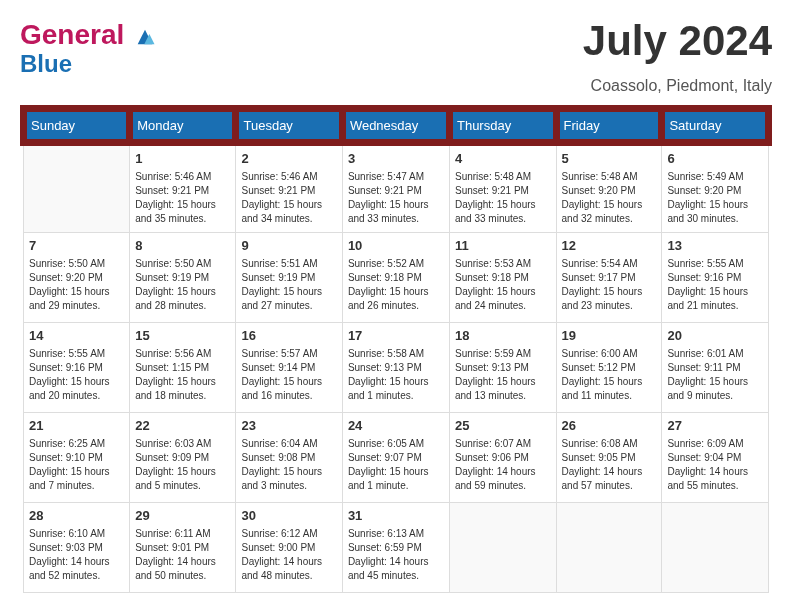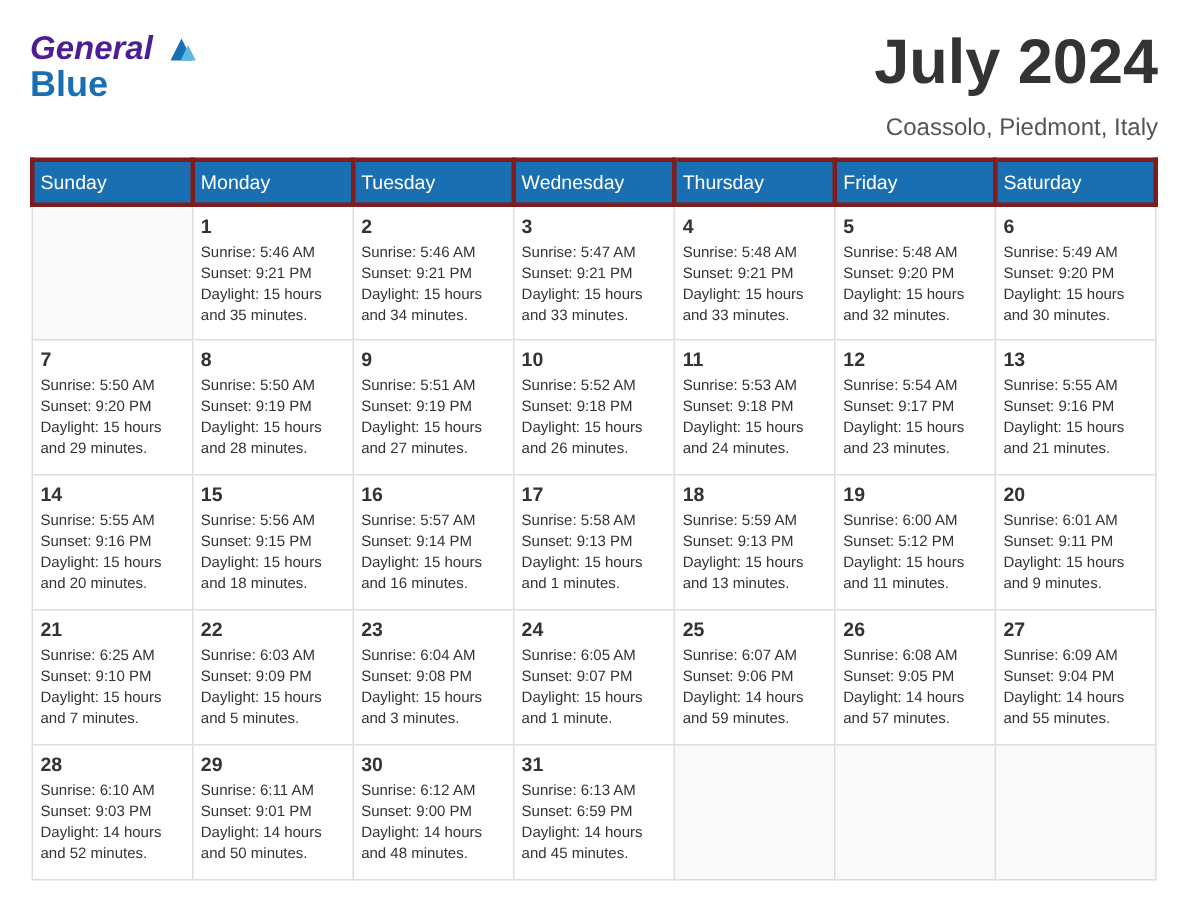--- a/index.html
+++ b/index.html
@@ -40,21 +40,21 @@
       border-collapse: collapse;
       font-size: 11px;
     }
     .calendar th {
       background-color: #1a6fb3;
       color: #fff;
       padding: 6px 4px;
       text-align: left;
       font-size: 13px;
       font-weight: normal;
-      border: 3px solid #7f1d1d;
+      border: 7px solid #7f1d1d;
     }
     .calendar td {
       border: 1px solid #ddd;
       vertical-align: top;
       padding: 4px 5px;
       width: 108px;
       height: 90px;
       color: #333;
       line-height: 1.4;
     }
@@ -69,21 +69,21 @@
     }
     .empty { background: #f9f9f9; }
   </style>
 </head>
 <body>
 
 <div class="header">
   <div class="logo">
   <div style="display:flex; align-items:center;">
     <div>
-      <div style="font-size:22px; font-weight:bold; color:#4c1d95; line-height:1.1;font-style:italic;">General
+      <div style="font-size:28px; font-weight:bold; color:#be185d; line-height:1.1;">General
         <svg width="22" height="18" viewBox="0 0 30 24" style="vertical-align:middle; margin-left:2px;">
           <polygon points="5,22 15,2 25,22" fill="#1a6fb3"></polygon>
           <polygon points="14,22 21,8 28,22" fill="#5bb8e0"></polygon>
         </svg>
       </div>
       <div style="font-size:24px; font-weight:bold; color:#1a6fb3; line-height:1.1;">Blue</div>
     </div>
   </div>
 </div>
   <div class="title-area">
@@ -205,21 +205,21 @@
         <td>
           <div class="day-num">14</div>
           <div class="day-info">Sunrise: 5:55 AM</div>
           <div class="day-info">Sunset: 9:16 PM</div>
           <div class="day-info">Daylight: 15 hours</div>
           <div class="day-info">and 20 minutes.</div>
         </td>
         <td>
           <div class="day-num">15</div>
           <div class="day-info">Sunrise: 5:56 AM</div>
-          <div class="day-info">Sunset: 9:15 PM</div>
+          <div class="day-info">Sunset: 1:15 PM</div>
           <div class="day-info">Daylight: 15 hours</div>
           <div class="day-info">and 18 minutes.</div>
         </td>
         <td>
           <div class="day-num">16</div>
           <div class="day-info">Sunrise: 5:57 AM</div>
           <div class="day-info">Sunset: 9:14 PM</div>
           <div class="day-info">Daylight: 15 hours</div>
           <div class="day-info">and 16 minutes.</div>
         </td>

